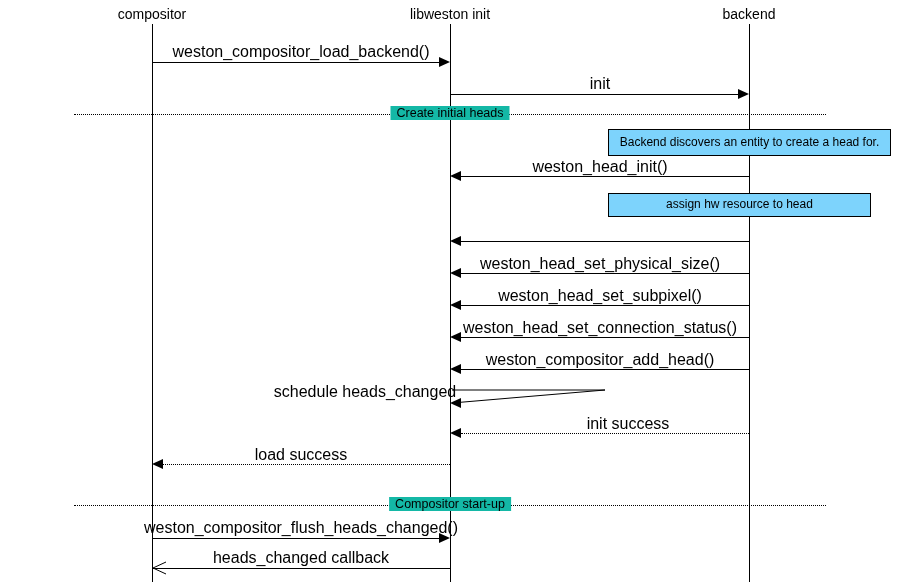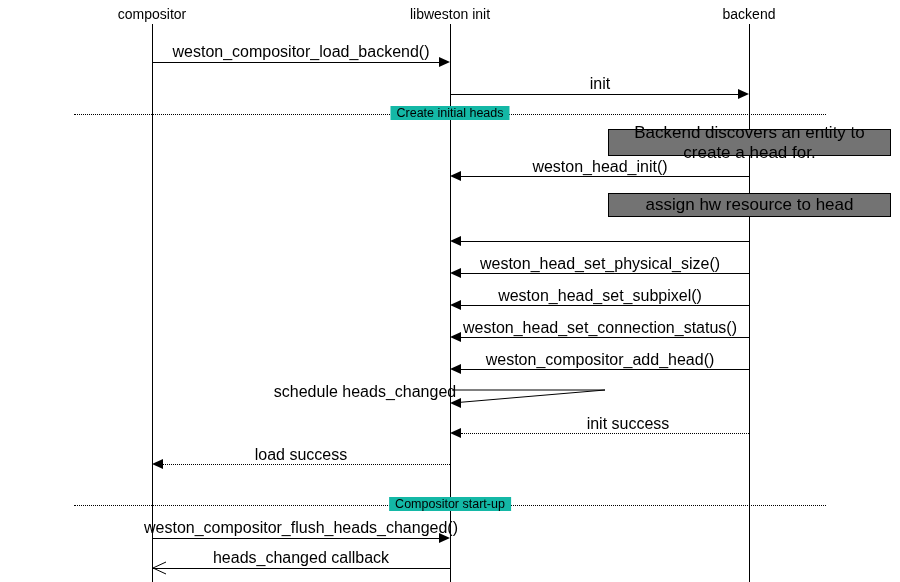--- a/index.html
+++ b/index.html
@@ -72,22 +72,22 @@
     font-size: 12.5px;
     background: #14b8a6;
     padding: 0 6px;
     transform: translateX(-50%);
     white-space: nowrap;
     color: #000;
   }
   .note {
     position: absolute;
     border: 1px solid #000;
-    background: #737373;
-    font-size: 17px;
+    background: #7dd3fc;
+    font-size: 12px;
     text-align: center;
     line-height: 1.15;
     box-sizing: border-box;
     display: flex;
     align-items: center;
     justify-content: center;
     padding: 2px 4px;
     color: #000;
   }
   .self-arrow {
@@ -120,21 +120,21 @@
   <div class="msg-label" style="left:600px; top:75px;">init</div>
   <div class="arrow-line" style="left:450px; top:94px; width:288px;"></div>
   <div class="arrowhead right" style="left:738px; top:89px;"></div>
 
   <div class="note" style="left:608px; top:129px; width:283px; height:27px;">Backend discovers an entity to create a head for.</div>
 
   <div class="msg-label" style="left:600px; top:158px;">weston_head_init()</div>
   <div class="arrow-line" style="left:461px; top:176px; width:288px;"></div>
   <div class="arrowhead left" style="left:450px; top:171px;"></div>
 
-  <div class="note" style="left:608px; top:193px; width:283px; height:24px;">assign hw resource to head</div>
+  <div class="note" style="left:608px; top:193px; width:263px; height:24px;">assign hw resource to head</div>
 
   <div class="arrow-line" style="left:461px; top:241px; width:288px;"></div>
   <div class="arrowhead left" style="left:450px; top:236px;"></div>
 
   <div class="msg-label" style="left:600px; top:255px;">weston_head_set_physical_size()</div>
   <div class="arrow-line" style="left:461px; top:273px; width:288px;"></div>
   <div class="arrowhead left" style="left:450px; top:268px;"></div>
 
   <div class="msg-label" style="left:600px; top:287px;">weston_head_set_subpixel()</div>
   <div class="arrow-line" style="left:461px; top:305px; width:288px;"></div>

